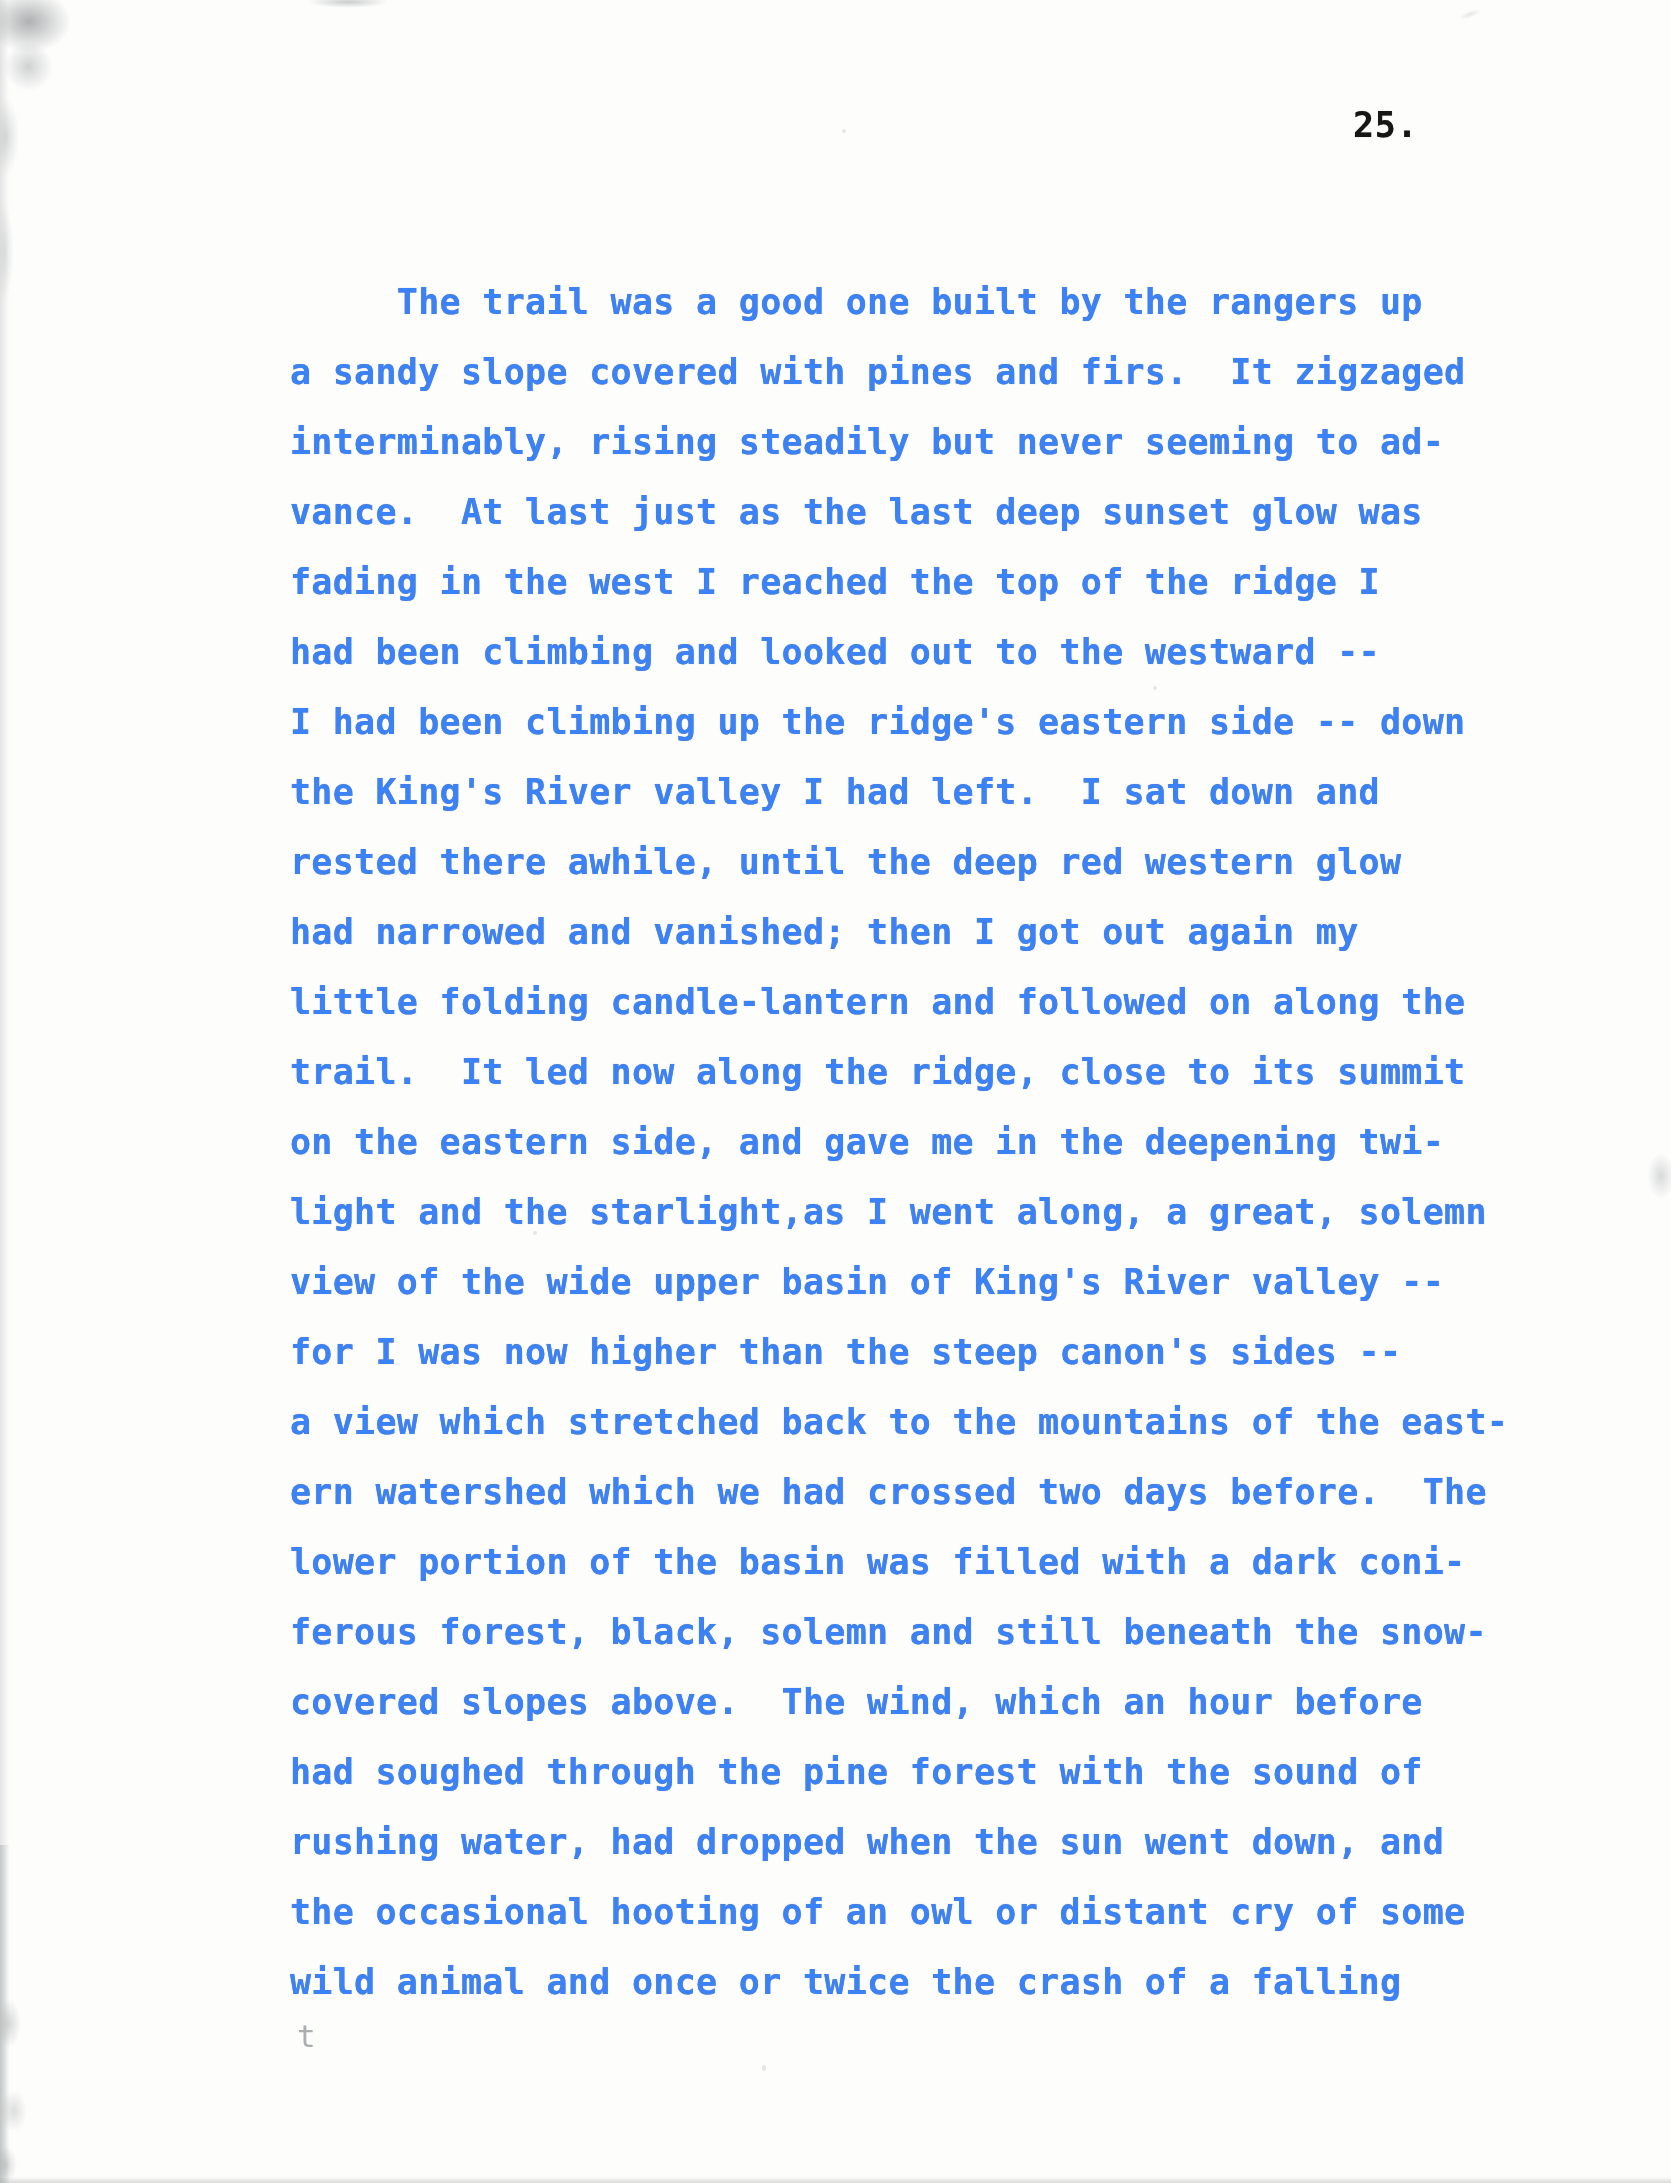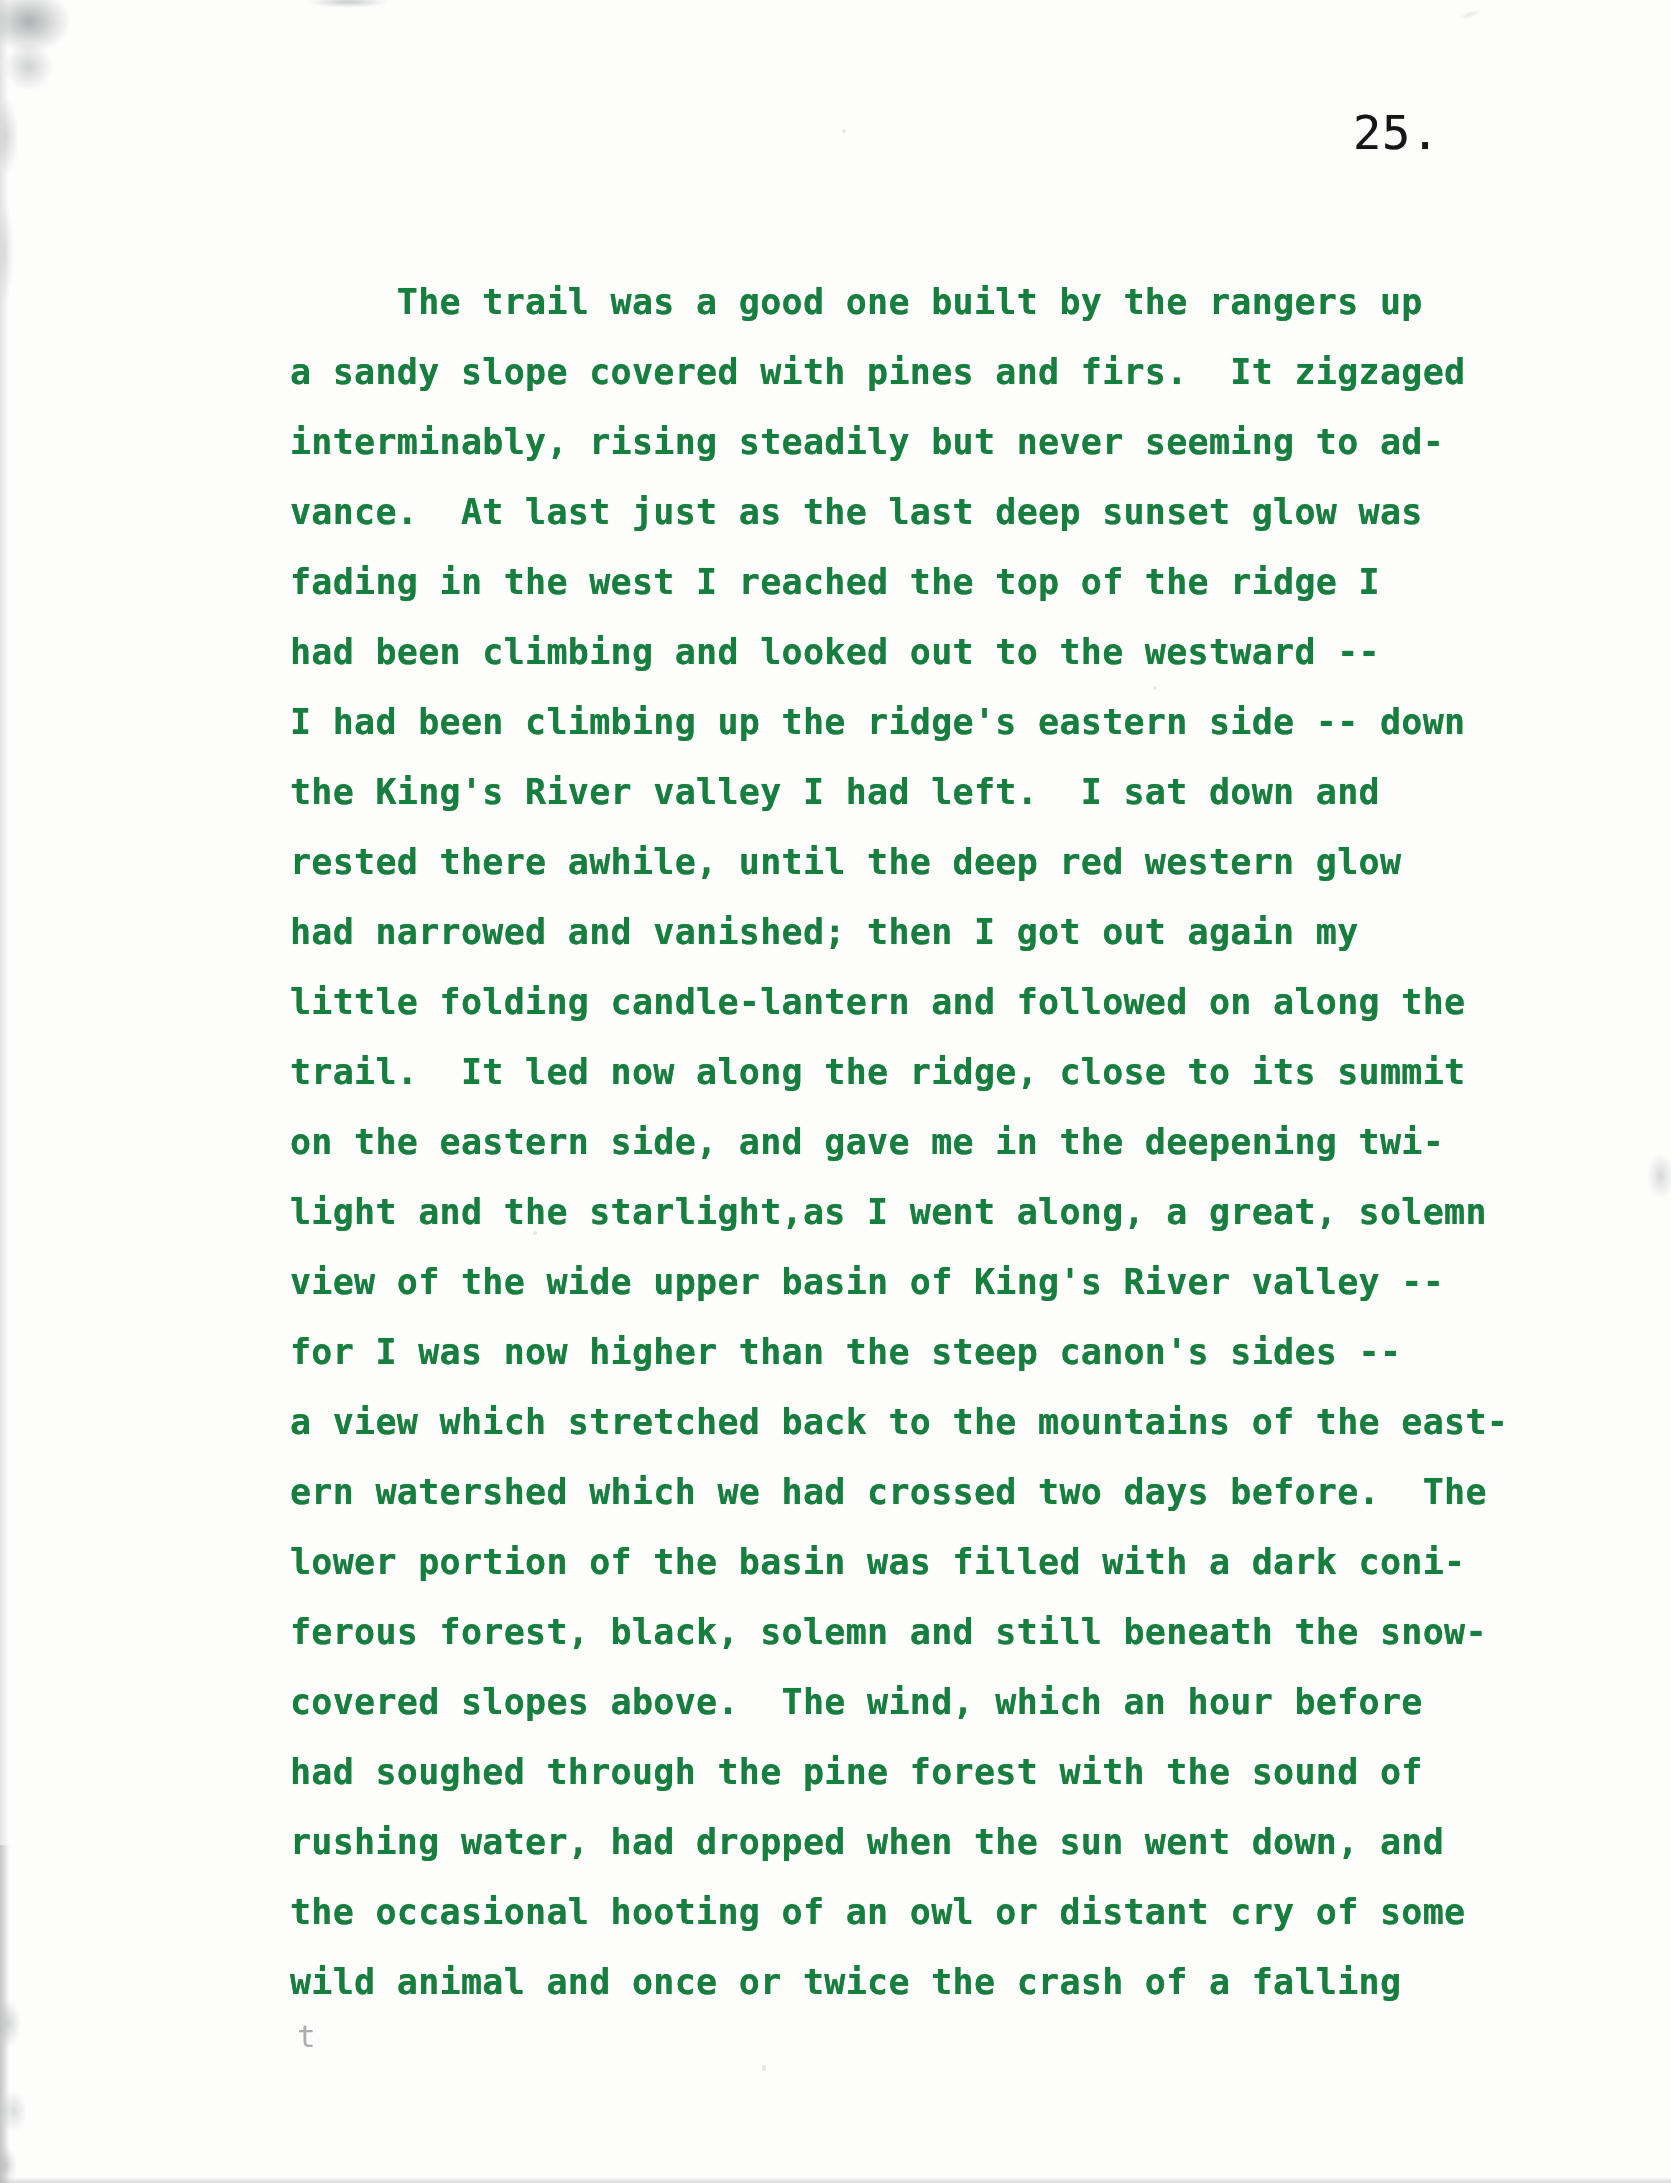--- a/index.html
+++ b/index.html
@@ -10,33 +10,33 @@
   }
   .page {
     position: relative;
     width: 1672px; height: 2183px;
     background: #fdfdfc;
     overflow: hidden;
   }
   .page-number {
     position: absolute;
     left: 1353px; top: 105px;
-    font-size: 47px;
-    font-weight: normal;
+    font-size: 35px;
+    font-weight: bold;
     color: #161616;
     letter-spacing: 0.7px;
     text-shadow: 0 0 0.7px rgba(10,10,10,0.55);
   }
   .typed-text {
     position: absolute;
     left: 290px; top: 267px;
     font-size: 35px;
     line-height: 70px;
     font-weight: bold;
-    color: #15803d;
+    color: #3b82f6;
     white-space: pre;
     letter-spacing: 0.3px;
     text-shadow: 0 0 0.7px rgba(10,10,10,0.5);
   }
   .stray-mark {
     position: absolute;
     left: 297px; top: 2018px;
     font-size: 31px;
     color: #5c6164;
     opacity: 0.5;

